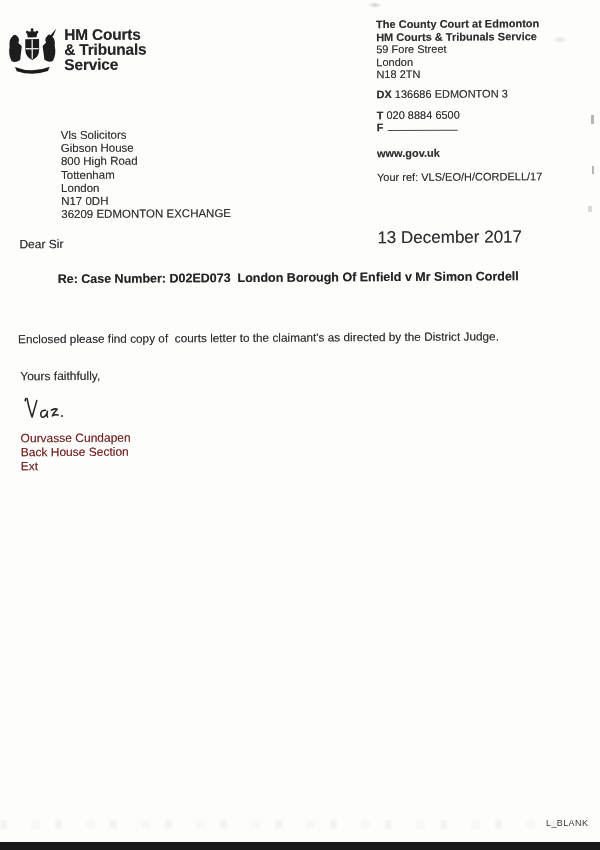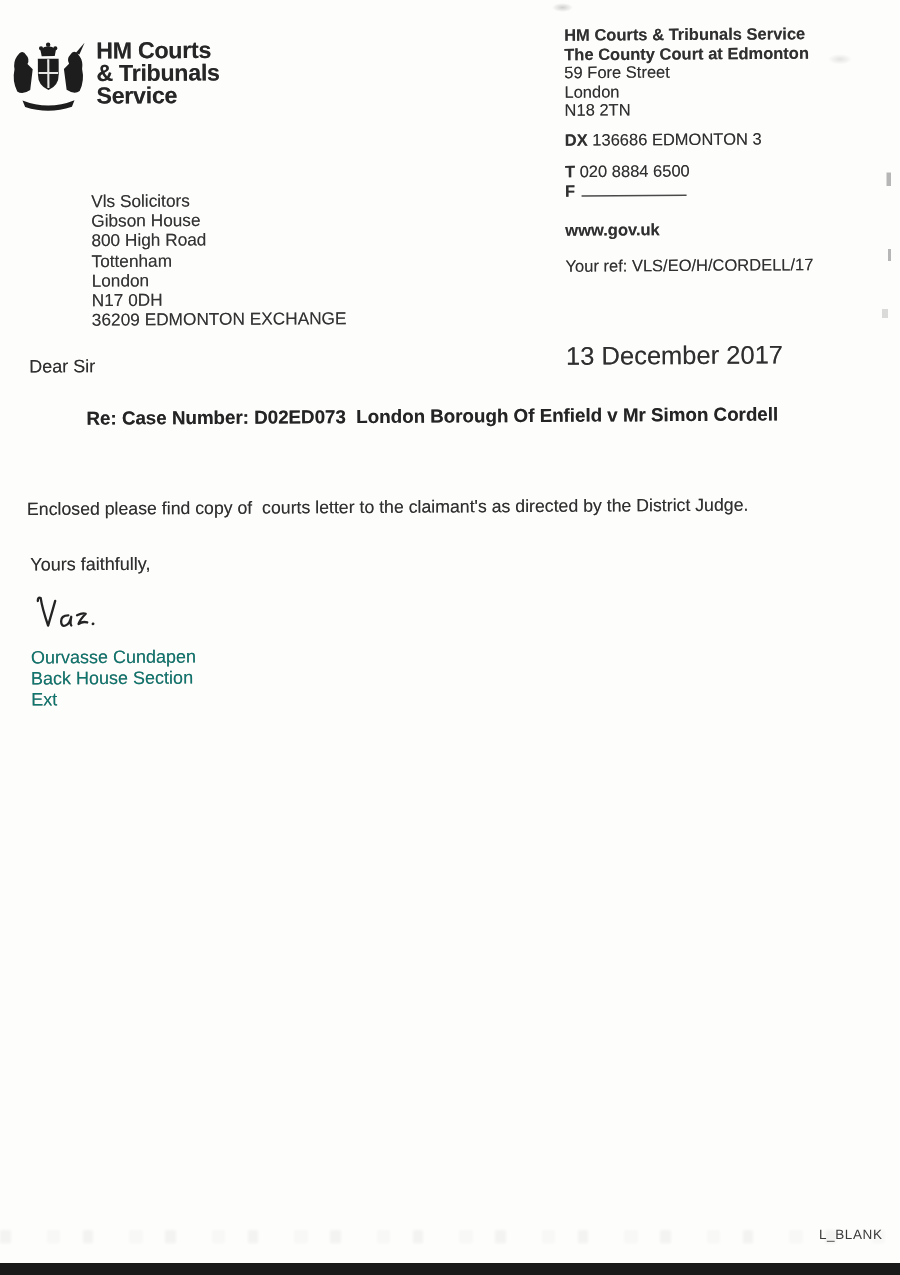--- a/index.html
+++ b/index.html
@@ -26,21 +26,21 @@
   
   .recipient{position:absolute;left:62px;top:128px;font-size:11.5px;line-height:13.2px;color:#333;}
   .recipient .ln{white-space:pre;}
 
   .date{position:absolute;left:378px;top:229px;font-size:17px;color:#2f2f2f;}
   .salutation{position:absolute;left:20px;top:236px;font-size:12px;color:#2f2f2f;}
   .subject{position:absolute;left:58px;top:271px;font-size:12.5px;font-weight:700;color:#242424;white-space:pre;}
   .body-line{position:absolute;left:18px;top:331px;width:565px;font-size:11.8px;color:#2f2f2f;white-space:pre-wrap;}
   .closing{position:absolute;left:20px;top:368px;font-size:12px;color:#2f2f2f;}
   .signature{position:absolute;left:20px;top:393px;width:58px;height:34px;}
-  .signatory{position:absolute;left:20px;top:430px;font-size:12px;line-height:14.2px;color:#0f766e;}
+  .signatory{position:absolute;left:20px;top:430px;font-size:12px;line-height:14.2px;color:#7f1d1d;}
 
   
   .blank-tag{position:absolute;left:546px;top:818px;font-family:Liberation Sans, sans-serif;
     font-size:9px;letter-spacing:0.4px;color:#3a3a3a;text-shadow:none;}
   .bottom-band{position:absolute;left:0;bottom:0;width:600px;height:8px;background:#191919;}
   .speckle-row{position:absolute;left:0;top:820px;width:600px;height:9px;opacity:.45;filter:blur(1px);
     background:repeating-linear-gradient(90deg,rgba(0,0,0,0.09) 0 7px,transparent 7px 31px,rgba(0,0,0,0.05) 31px 40px,transparent 40px 55px);}
   .smudge{position:absolute;border-radius:50%;pointer-events:none;}
   .smudge.a{left:368px;top:2px;width:14px;height:6px;background:radial-gradient(closest-side,rgba(0,0,0,0.18),transparent);}
   .smudge.b{left:552px;top:36px;width:16px;height:7px;background:radial-gradient(closest-side,rgba(0,0,0,0.10),transparent);}
@@ -75,22 +75,22 @@
       </svg>
     </div>
 
     <div class="logo-text">
       <div>HM Courts</div>
       <div>&amp; Tribunals</div>
       <div>Service</div>
     </div>
 
     <div class="court">
+      <div class="ln b">The County Court at Edmonton</div>
       <div class="ln b">HM Courts &amp; Tribunals Service</div>
-      <div class="ln b">The County Court at Edmonton</div>
       <div class="ln">59 Fore Street</div>
       <div class="ln">London</div>
       <div class="ln">N18 2TN</div>
       <div class="sp7"></div>
       <div class="ln"><span class="b">DX</span> <span>136686 EDMONTON 3</span></div>
       <div class="sp8"></div>
       <div class="ln"><span class="b">T</span> <span>020 8884 6500</span></div>
       <div class="ln"><span class="b">F</span><span class="fax-line"></span></div>
       <div class="sp13"></div>
       <div class="ln b">www.gov.uk</div>

